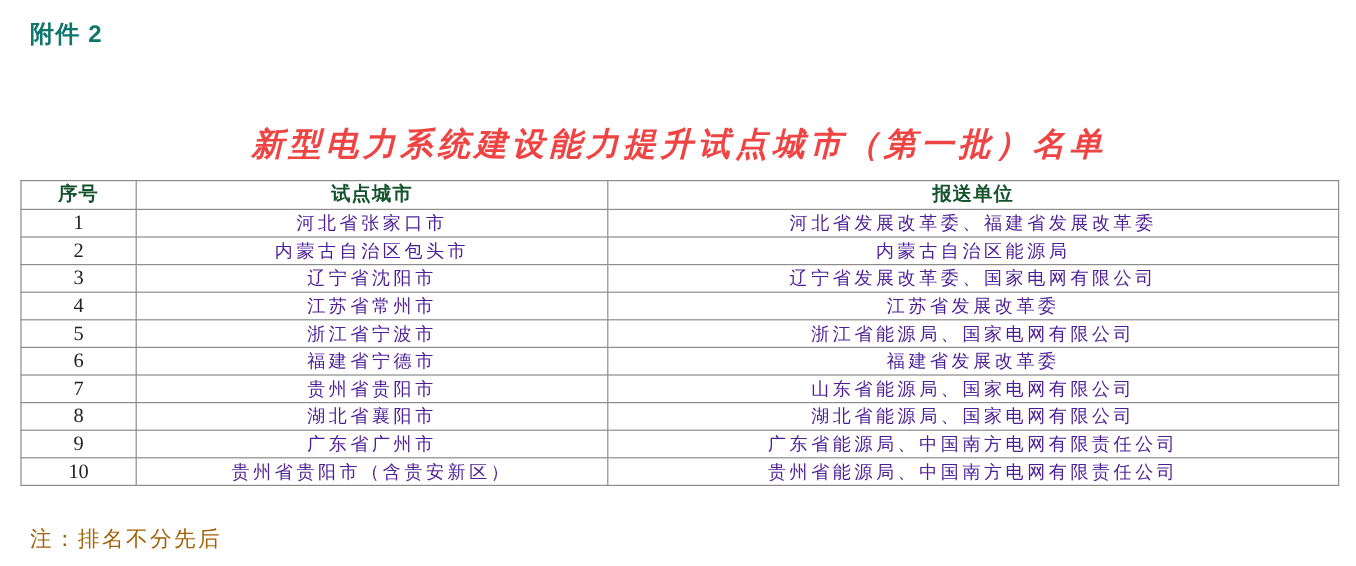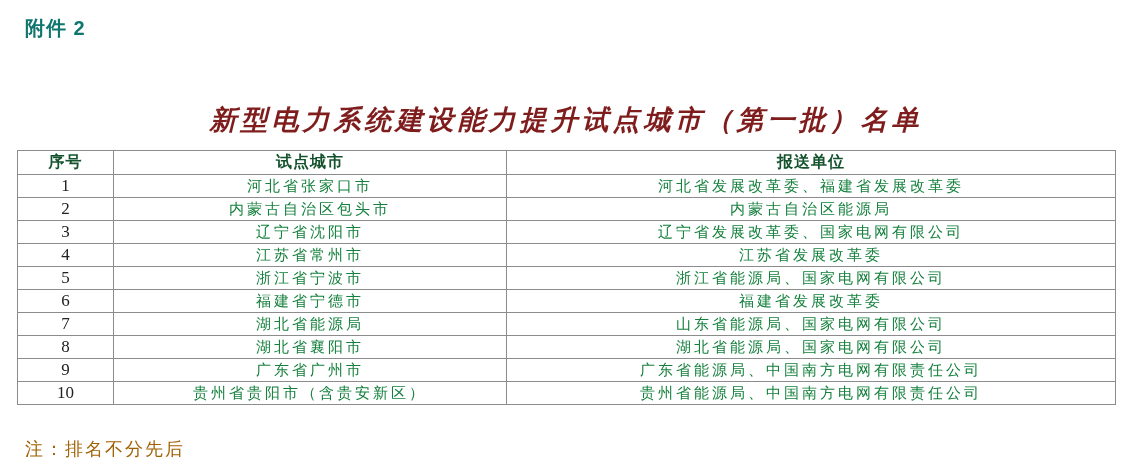--- a/index.html
+++ b/index.html
@@ -21,21 +21,21 @@
   }
   .doc-title {
     position: absolute;
     left: 17px; top: 102px;
     width: 1098px;
     text-align: center;
     font-family: "Liberation Serif", "DejaVu Serif", serif;
     font-weight: bold;
     font-style: italic;
     font-size: 27px;
-    color: #7f1d1d;
+    color: #ef4444;
     letter-spacing: 4px;
     white-space: nowrap;
   }
   table.roster {
     position: absolute;
     left: 17px; top: 150px;
     width: 1098px;
     border-collapse: collapse;
     table-layout: fixed;
   }
@@ -55,21 +55,21 @@
     font-family: "Liberation Sans", "DejaVu Sans", sans-serif;
     font-weight: bold;
     font-size: 16px;
     color: #14532d;
     letter-spacing: 1px;
     height: 24px;
   }
   table.roster td {
     font-family: "Liberation Serif", "DejaVu Serif", serif;
     font-size: 15px;
-    color: #15803d;
+    color: #4c1d95;
     letter-spacing: 3px;
   }
   table.roster td.c0 {
     font-size: 17px;
     letter-spacing: 0;
     color: #222222;
   }
   .footnote {
     position: absolute;
     left: 25px; top: 437px;
@@ -125,21 +125,21 @@
         <td class="c1">浙江省宁波市</td>
         <td class="c2">浙江省能源局、国家电网有限公司</td>
       </tr>
       <tr>
         <td class="c0">6</td>
         <td class="c1">福建省宁德市</td>
         <td class="c2">福建省发展改革委</td>
       </tr>
       <tr>
         <td class="c0">7</td>
-        <td class="c1">湖北省能源局</td>
+        <td class="c1">贵州省贵阳市</td>
         <td class="c2">山东省能源局、国家电网有限公司</td>
       </tr>
       <tr>
         <td class="c0">8</td>
         <td class="c1">湖北省襄阳市</td>
         <td class="c2">湖北省能源局、国家电网有限公司</td>
       </tr>
       <tr>
         <td class="c0">9</td>
         <td class="c1">广东省广州市</td>

